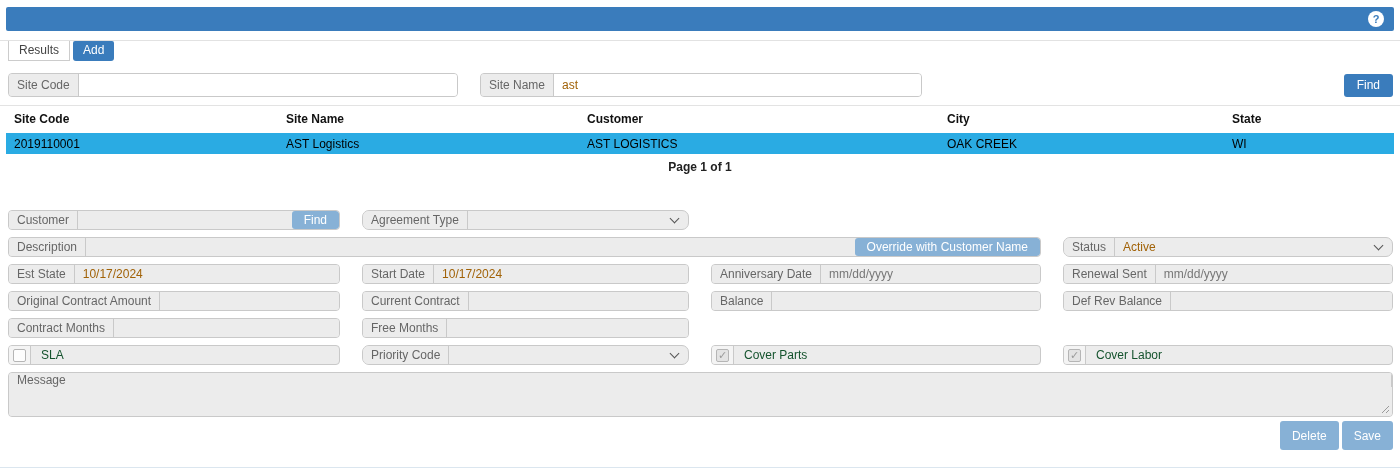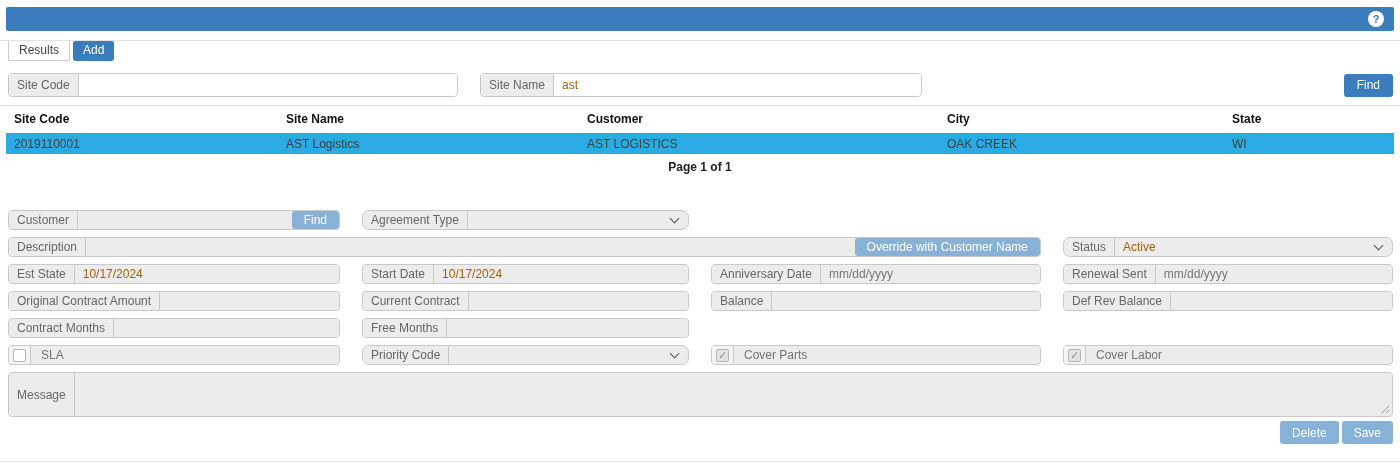--- a/index.html
+++ b/index.html
@@ -26,44 +26,44 @@
   
   .searchrow { display:flex; margin:12px 7px 0 8px; align-items:center; }
   .searchrow .grp { height:24px; }
   .g-sitecode { width:450px; }
   .g-sitename { width:442px; margin-left:22px; }
   .btn-find { margin-left:auto; height:23px; padding:0 13px; background:#3a7cbc; color:#fff; border:none; border-radius:3px; font:inherit; font-size:12px; cursor:pointer; }
 
   
   .table { margin-top:8px; }
   .thead { border-top:1px solid #e3e3e3; display:grid; grid-template-columns:272px 301px 360px 285px 1fr; padding:6px 0 5px 14px; font-weight:bold; color:#111; }
-  .trow { display:grid; grid-template-columns:272px 301px 360px 285px 1fr; background:#2aabe3; color:#404040; margin:2px 6px 0 6px; padding:4px 0 4px 8px; height:21px; align-items:center; cursor:pointer; }
+  .trow { display:grid; grid-template-columns:272px 301px 360px 285px 1fr; background:#2aabe3; color:#000000; margin:2px 6px 0 6px; padding:4px 0 4px 8px; height:21px; align-items:center; cursor:pointer; }
   .pager { text-align:center; margin-top:6px; font-weight:bold; color:#222; }
 
   
   .form { display:grid; grid-template-columns:332px 327px 330px 330px; column-gap:22px; row-gap:7px; margin:36px 7px 0 8px; }
   .span3 { grid-column:1/4; }
   .full { grid-column:1/5; }
   .btn-light { background:#87b1d6; color:#fff; border:none; border-radius:3px; font:inherit; font-size:12px; padding:0 12px; cursor:pointer; flex:0 0 auto; }
   .chev { flex:0 0 auto; align-self:center; width:7px; height:7px; border-right:1.5px solid #555; border-bottom:1.5px solid #555; transform:rotate(45deg); margin:-3px 10px 0 0; }
   .grp.sel { cursor:pointer;border-radius:7px; }
   .cbaddon { background:#f4f4f4; border-right:1px solid #c9c9c9; width:22px; display:flex; align-items:center; justify-content:center; flex:0 0 auto; }
   .cbox { width:13px; height:13px; border:1px solid #b5b5b5; border-radius:2px; background:#fdfdfd; position:relative; cursor:pointer; }
   .cbox.checked { background:#e3e3e3; }
   .cbox.checked::after { content:"\2713"; position:absolute; left:1px; top:-1px; color:#9a9a9a; font-size:11px; }
-  .cblabel { color:#737373; padding:0 10px; display:flex; align-items:center; }
-
-  
-  .g-message { height:45px; position:relative; }
+  .cblabel { color:#14532d; padding:0 10px; display:flex; align-items:center; }
+
+  
+  .g-message { height:45px; position:relative;flex-direction:column; }
   .g-message textarea { flex:1; border:none; outline:none; background:#ececec; resize:none; font:inherit; padding:4px 8px; }
   .rsz { position:absolute; right:2px; bottom:2px; }
 
   
   .btnrow { grid-column:1/5; display:flex; justify-content:flex-end; gap:3px; margin-top:-3px; }
-  .btnrow .btn-light { height:23px; }
+  .btnrow .btn-light { height:29px; }
 
   .divider { margin-top:17px; border-top:1px solid #dbe6ef; }
 </style>
 </head>
 <body>
 
 <div class="topbar">
   <div class="help">?</div>
 </div>
 

